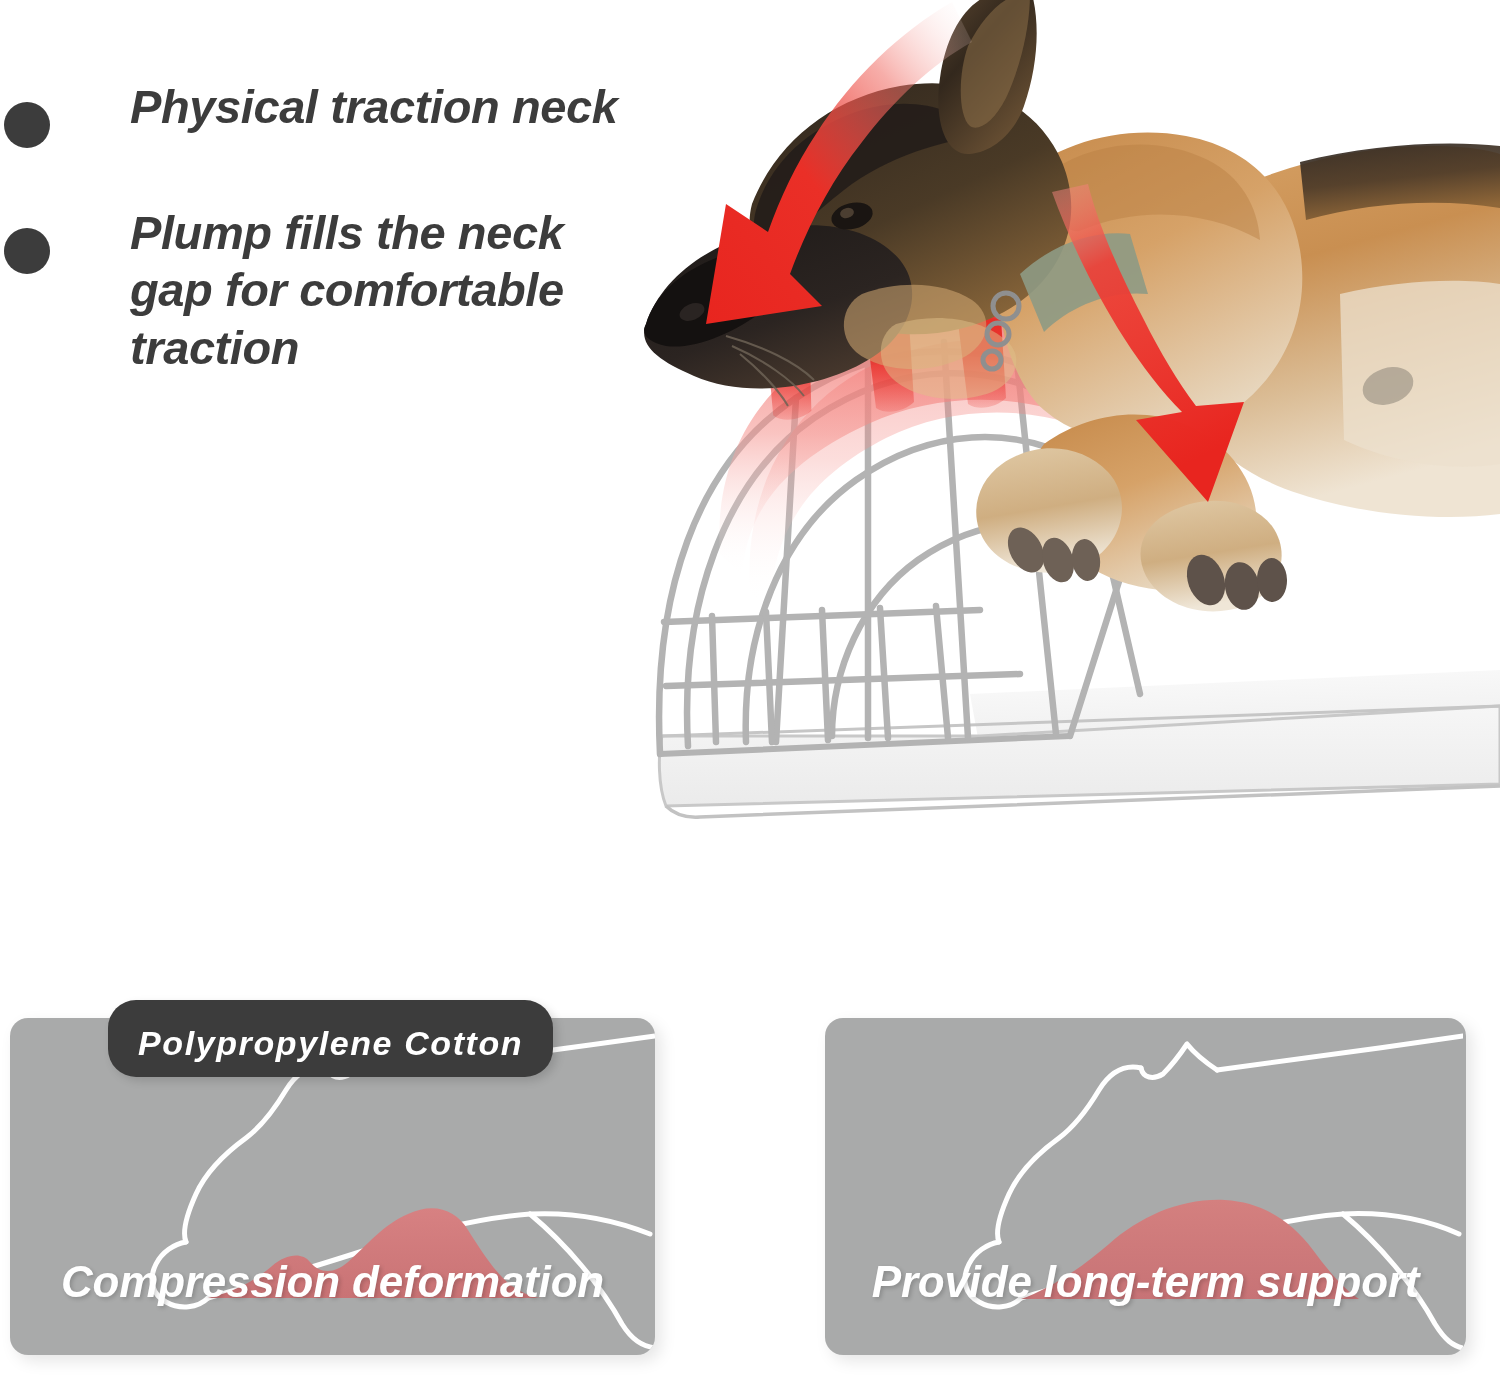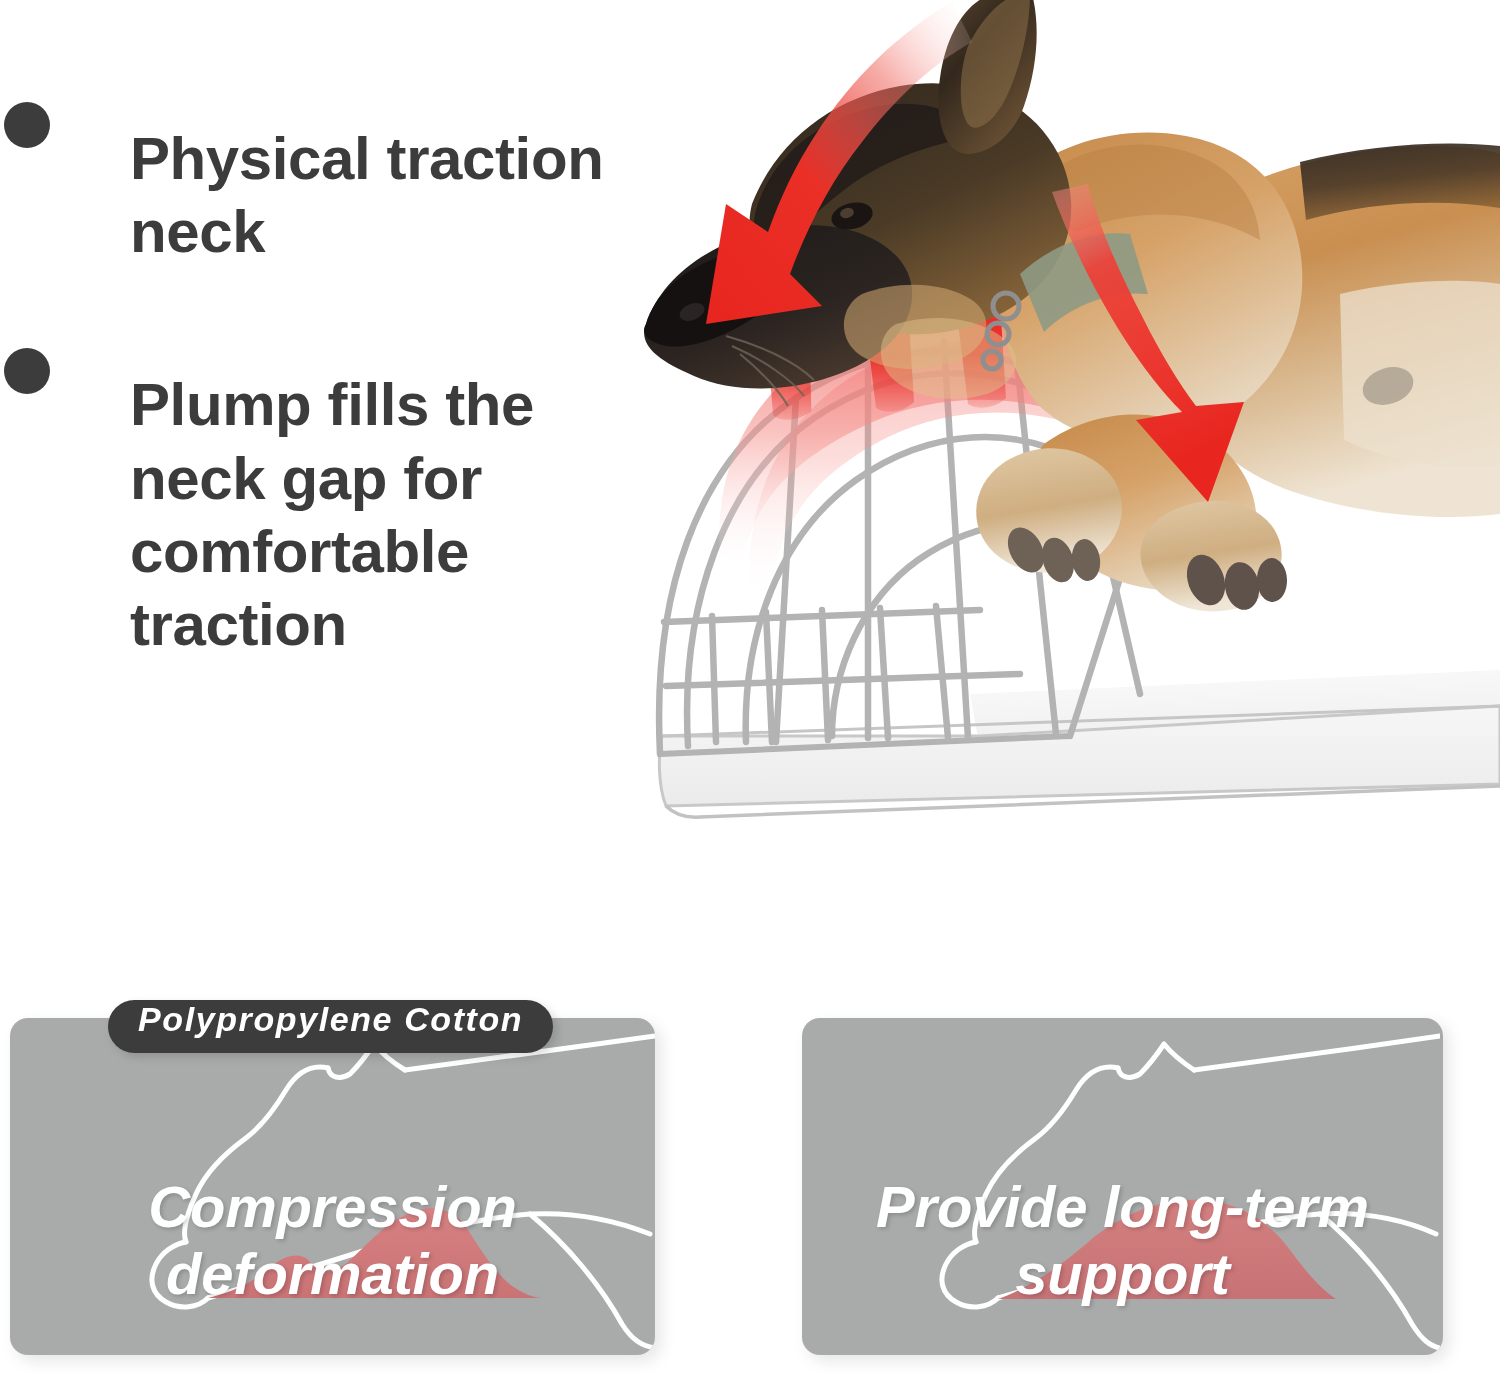--- a/index.html
+++ b/index.html
@@ -15,57 +15,56 @@
 
   
   .bullets{ position:absolute; left:0; top:78px; width:660px; }
   .bullet-row{ display:flex; align-items:flex-start; margin-bottom:56px; }
   .dot{
     width:46px; height:46px; border-radius:50%;
     background:#3c3c3c; flex:0 0 46px; margin-top:24px; margin-left:4px;
   }
   .bullet-text{
     margin-left:80px;
-    font-size:60px; line-height:1.22;
-    font-weight:bold; 
+    font-size:47px; line-height:1.22;
+    font-weight:bold; font-style:italic;
     color:#3c3c3c; letter-spacing:-0.4px;
     max-width:490px;
-    margin-top:44px;
   }
   .bullet-row.second .bullet-text{ max-width:470px; }
 
   
   .hero{ position:absolute; left:600px; top:-6px; width:900px; height:880px; }
   .hero svg{ position:absolute; left:0; top:0; }
 
   
   .cards{ position:absolute; left:0; top:1000px; width:1500px; height:383px; }
   .card{
     position:absolute; top:18px; height:337px;
     background:#a9aaaa; border-radius:18px;
     box-shadow:6px 6px 16px rgba(0,0,0,0.10);
     overflow:hidden;
   }
   .card.left{ left:10px; width:645px; }
-  .card.right{ left:802px; width:641px; }
+  .card.right{ left:825px; width:641px; }
   .card-svg{ position:absolute; left:0; top:0; }
   .card-caption{
     position:absolute; left:0; bottom:48px; width:100%;
     text-align:center; color:#ffffff;
-    font-size:58px; font-weight:bold; font-style:italic;
+    font-size:44px; font-weight:bold; font-style:italic;
     letter-spacing:-0.2px;
     text-shadow:2px 2px 4px rgba(0,0,0,0.18);
   }
   .badge{
     position:absolute; top:0; z-index:5;
     background:#3c3c3c; color:#ffffff;
     border-radius:28px;
     font-size:34px; font-weight:bold; font-style:italic;
     letter-spacing:1.6px;
-    padding:0 30px 14px 30px;
+    padding:24px 30px 14px 30px;
     white-space:nowrap;
     box-shadow:4px 4px 10px rgba(0,0,0,0.14);
   }
   .badge.left{ left:108px; }
   .badge.right{ left:932px; }
 </style>
 </head>
 <body>
 
 <div class="stage">

